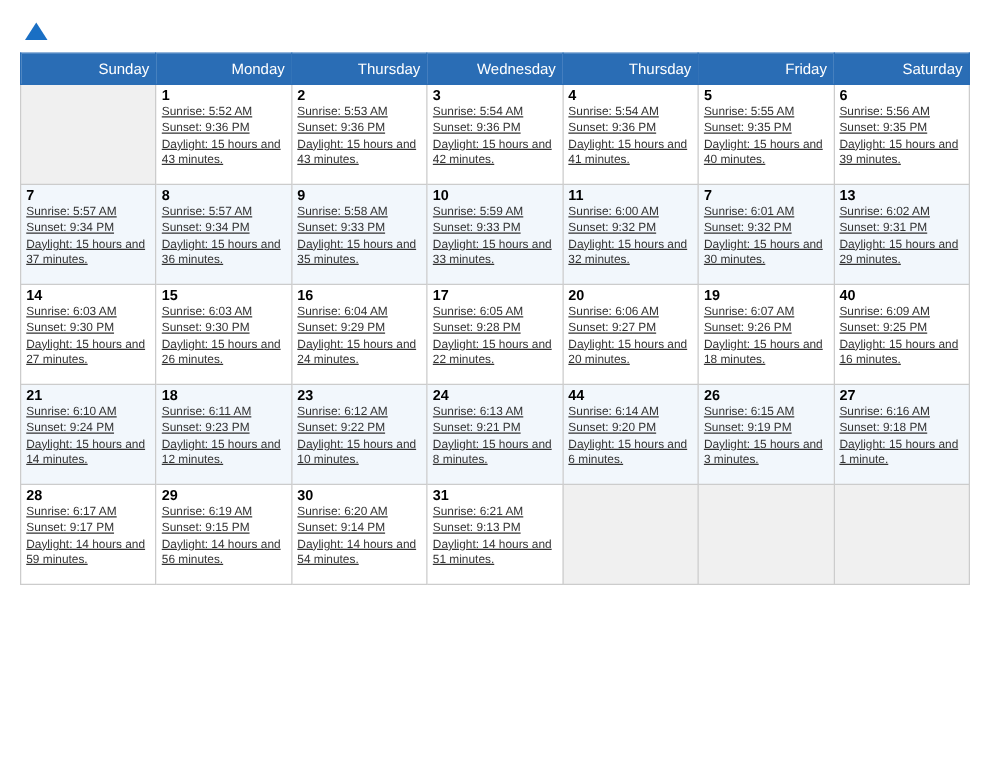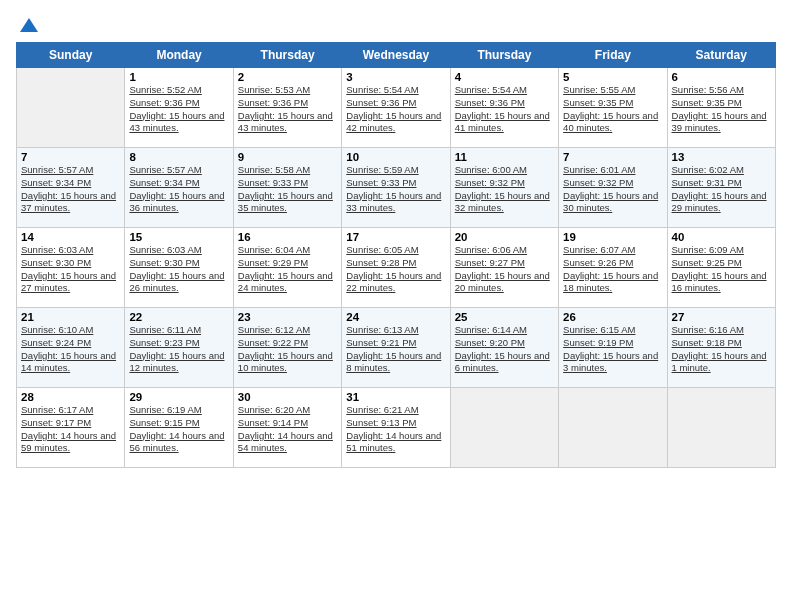--- a/index.html
+++ b/index.html
@@ -64,24 +64,24 @@
     }
     .calendar {
       width: 100%;
       border-collapse: collapse;
       border: 1px solid #ccc;
       font-size: 10.5px;
     }
     .calendar thead tr th {
       background: #2a6db5;
       color: #fff;
-      text-align: center;
+      text-align: right;
       padding: 5px 5px;
       font-size: 12px;
-      font-weight: bold;
+      font-weight: normal;
       border: 1px solid #2a6db5;
     }
     .calendar tbody tr td {
       vertical-align: top;
       border: 1px solid #ccc;
       padding: 3px 4px;
       width: calc(100% / 7);
       min-height: 70px;
       height: 80px;
     }
@@ -230,33 +230,33 @@
             <span class="day-num">40</span>
             <div class="day-info">Sunrise: 6:09 AM<br>Sunset: 9:25 PM<br>Daylight: 15 hours and 16 minutes.</div>
           </td>
         </tr>
         <tr>
           <td>
             <span class="day-num">21</span>
             <div class="day-info">Sunrise: 6:10 AM<br>Sunset: 9:24 PM<br>Daylight: 15 hours and 14 minutes.</div>
           </td>
           <td>
-            <span class="day-num">22</span>
+            <span class="day-num">18</span>
             <div class="day-info">Sunrise: 6:11 AM<br>Sunset: 9:23 PM<br>Daylight: 15 hours and 12 minutes.</div>
           </td>
           <td>
             <span class="day-num">23</span>
             <div class="day-info">Sunrise: 6:12 AM<br>Sunset: 9:22 PM<br>Daylight: 15 hours and 10 minutes.</div>
           </td>
           <td>
             <span class="day-num">24</span>
             <div class="day-info">Sunrise: 6:13 AM<br>Sunset: 9:21 PM<br>Daylight: 15 hours and 8 minutes.</div>
           </td>
           <td>
-            <span class="day-num">25</span>
+            <span class="day-num">44</span>
             <div class="day-info">Sunrise: 6:14 AM<br>Sunset: 9:20 PM<br>Daylight: 15 hours and 6 minutes.</div>
           </td>
           <td>
             <span class="day-num">26</span>
             <div class="day-info">Sunrise: 6:15 AM<br>Sunset: 9:19 PM<br>Daylight: 15 hours and 3 minutes.</div>
           </td>
           <td>
             <span class="day-num">27</span>
             <div class="day-info">Sunrise: 6:16 AM<br>Sunset: 9:18 PM<br>Daylight: 15 hours and 1 minute.</div>
           </td>

